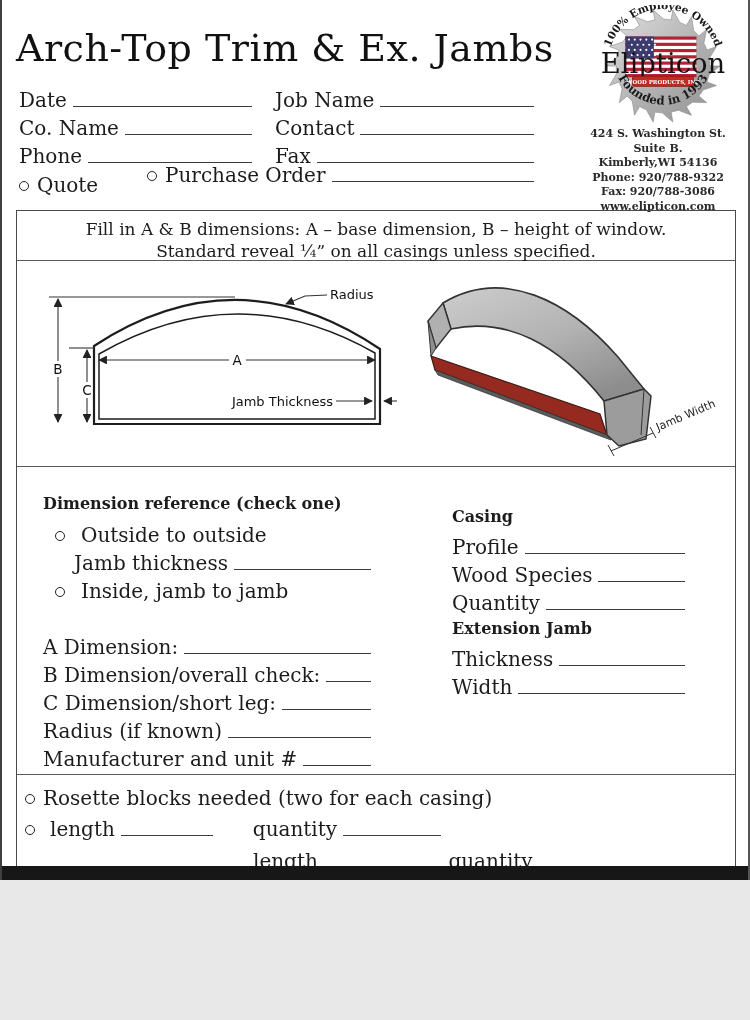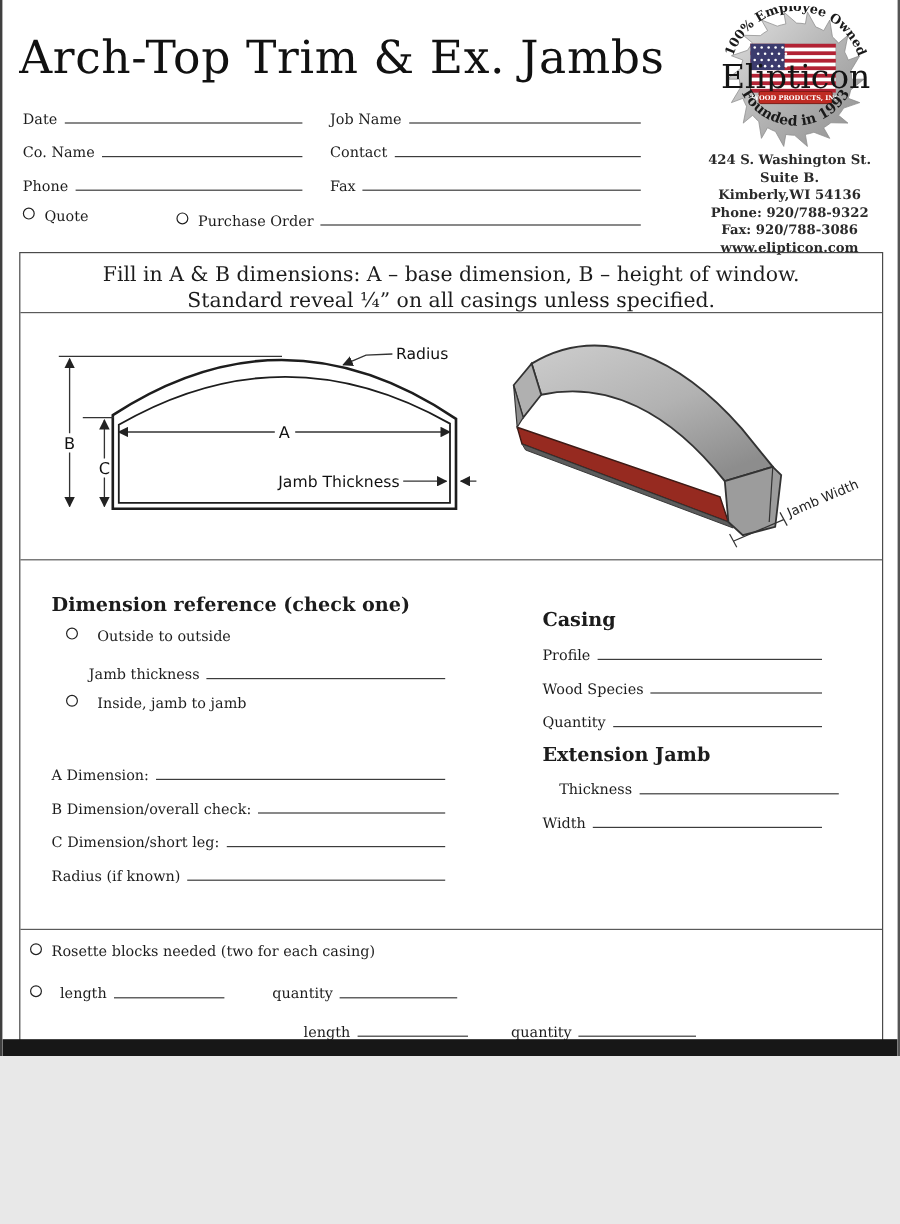--- a/index.html
+++ b/index.html
@@ -6,21 +6,21 @@
   .page{position:relative;width:750px;height:880px;background:#ffffff;margin:0 auto;
         font-family:"DejaVu Serif", serif;color:#1c1c1c;overflow:hidden;
         border-left:2px solid #3f3f3f;border-right:2px solid #555;box-sizing:border-box;}
   .bottom-bar{position:absolute;left:0;right:0;bottom:0;height:14px;background:#171717;}
   .title{position:absolute;left:14px;top:26px;font-size:38px;letter-spacing:.5px;color:#111;white-space:nowrap;}
   
   .logo-wrap{position:absolute;left:588px;top:5px;width:146px;text-align:center;}
   .addr{position:absolute;left:572px;top:127px;width:168px;text-align:center;
         font-size:11px;font-weight:bold;line-height:14.5px;color:#2a2a2a;}
   
-  .frow{position:absolute;display:flex;align-items:baseline;font-size:12px;white-space:nowrap;}
+  .frow{position:absolute;display:flex;align-items:baseline;font-size:20px;white-space:nowrap;}
   .ln{display:inline-block;border-bottom:1.4px solid #3c3c3c;height:14px;}
   .ln.fill{flex:1;margin-left:6px;}
   .circ{display:inline-block;width:8px;height:8px;border:1.3px solid #222;border-radius:50%;
         margin-right:8px;position:relative;top:-1px;flex:none;}
   
   .box{position:absolute;left:14px;top:210px;width:720px;height:790px;border:1.2px solid #4a4a4a;box-sizing:border-box;}
   .sec{position:relative;box-sizing:border-box;}
   .sec-instructions{height:50px;border-bottom:1.2px solid #5a5a5a;text-align:center;
         font-size:17px;padding-top:7px;line-height:22px;}
   .sec-diagrams{height:206px;border-bottom:1.2px solid #5a5a5a;}
@@ -128,21 +128,21 @@
     <span class="ln fill"></span>
   </div>
   <div class="frow" style="left:273px;top:144px;width:259px;">
     <span>Fax</span>
     <span class="ln fill"></span>
   </div>
   <div class="frow" style="left:17px;top:173px;width:90px;">
     <span class="circ"></span>
     <span>Quote</span>
   </div>
-  <div class="frow" style="left:145px;top:173px;width:387px;justify-content:center;">
+  <div class="frow" style="left:145px;top:163px;width:387px;justify-content:center;">
     <span class="circ"></span>
     <span>Purchase Order</span>
     <span class="ln fill"></span>
   </div>
 
   <div class="box">
 
     <div class="sec sec-instructions">
       <div>Fill in A &amp; B dimensions: A – base dimension, B – height of window.</div>
       <div>Standard reveal ¼” on all casings unless specified.</div>
@@ -235,36 +235,40 @@
         <span class="ln fill"></span>
       </div>
       <div class="frow" style="left:26px;top:224px;width:328px;">
         <span>C Dimension/short leg:</span>
         <span class="ln fill"></span>
       </div>
       <div class="frow" style="left:26px;top:252px;width:328px;">
         <span>Radius (if known)</span>
         <span class="ln fill"></span>
       </div>
+      <div class="frow" style="left:26px;top:280px;width:328px;">
+        <span>Manufacturer and unit #</span>
+        <span class="ln fill"></span>
+      </div>
 
       <div class="abs bold" style="left:435px;top:40px;">Casing</div>
       <div class="frow" style="left:435px;top:96px;width:233px;">
         <span>Wood Species</span>
         <span class="ln fill"></span>
       </div>
       <div class="frow" style="left:435px;top:68px;width:233px;">
         <span>Profile</span>
         <span class="ln fill"></span>
       </div>
       <div class="frow" style="left:435px;top:124px;width:233px;">
         <span>Quantity</span>
         <span class="ln fill"></span>
       </div>
       <div class="abs bold" style="left:435px;top:152px;">Extension Jamb</div>
-      <div class="frow" style="left:449px;top:180px;width:233px;">
+      <div class="frow" style="left:435px;top:180px;width:233px;">
         <span>Thickness</span>
         <span class="ln fill"></span>
       </div>
       <div class="frow" style="left:435px;top:208px;width:233px;">
         <span>Width</span>
         <span class="ln fill"></span>
       </div>
     </div>
 
     <div class="sec sec-extras">

